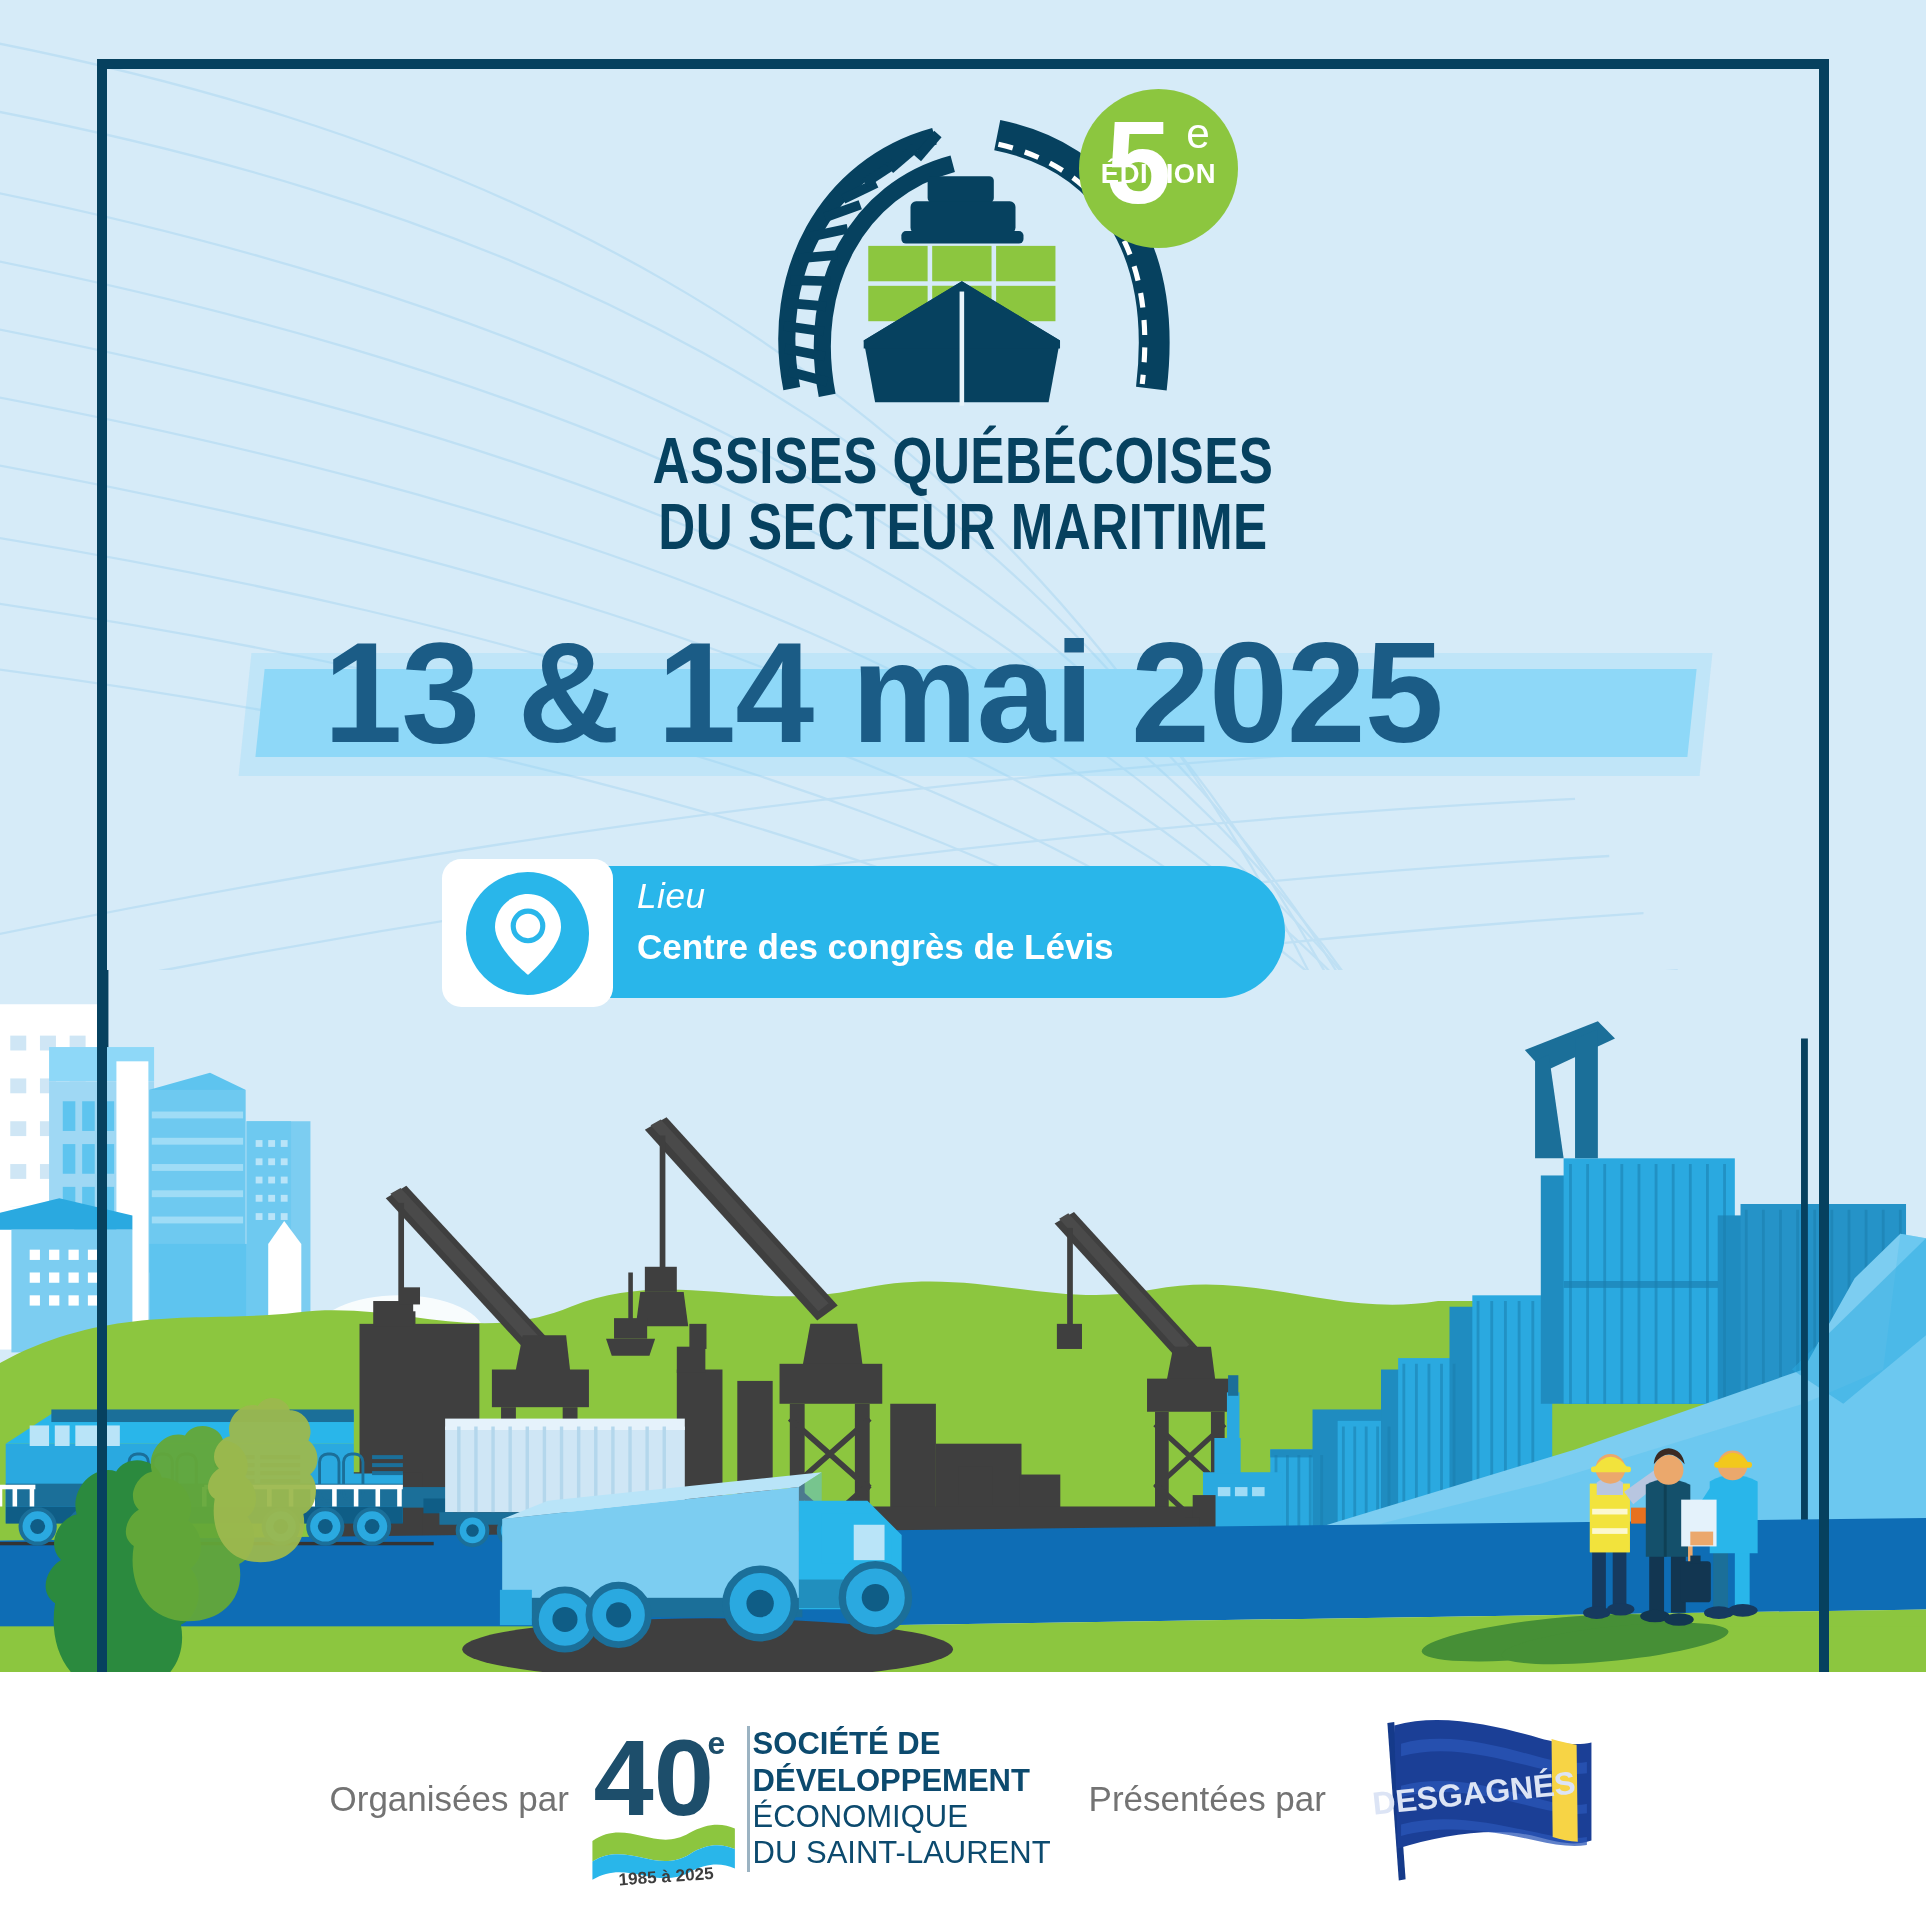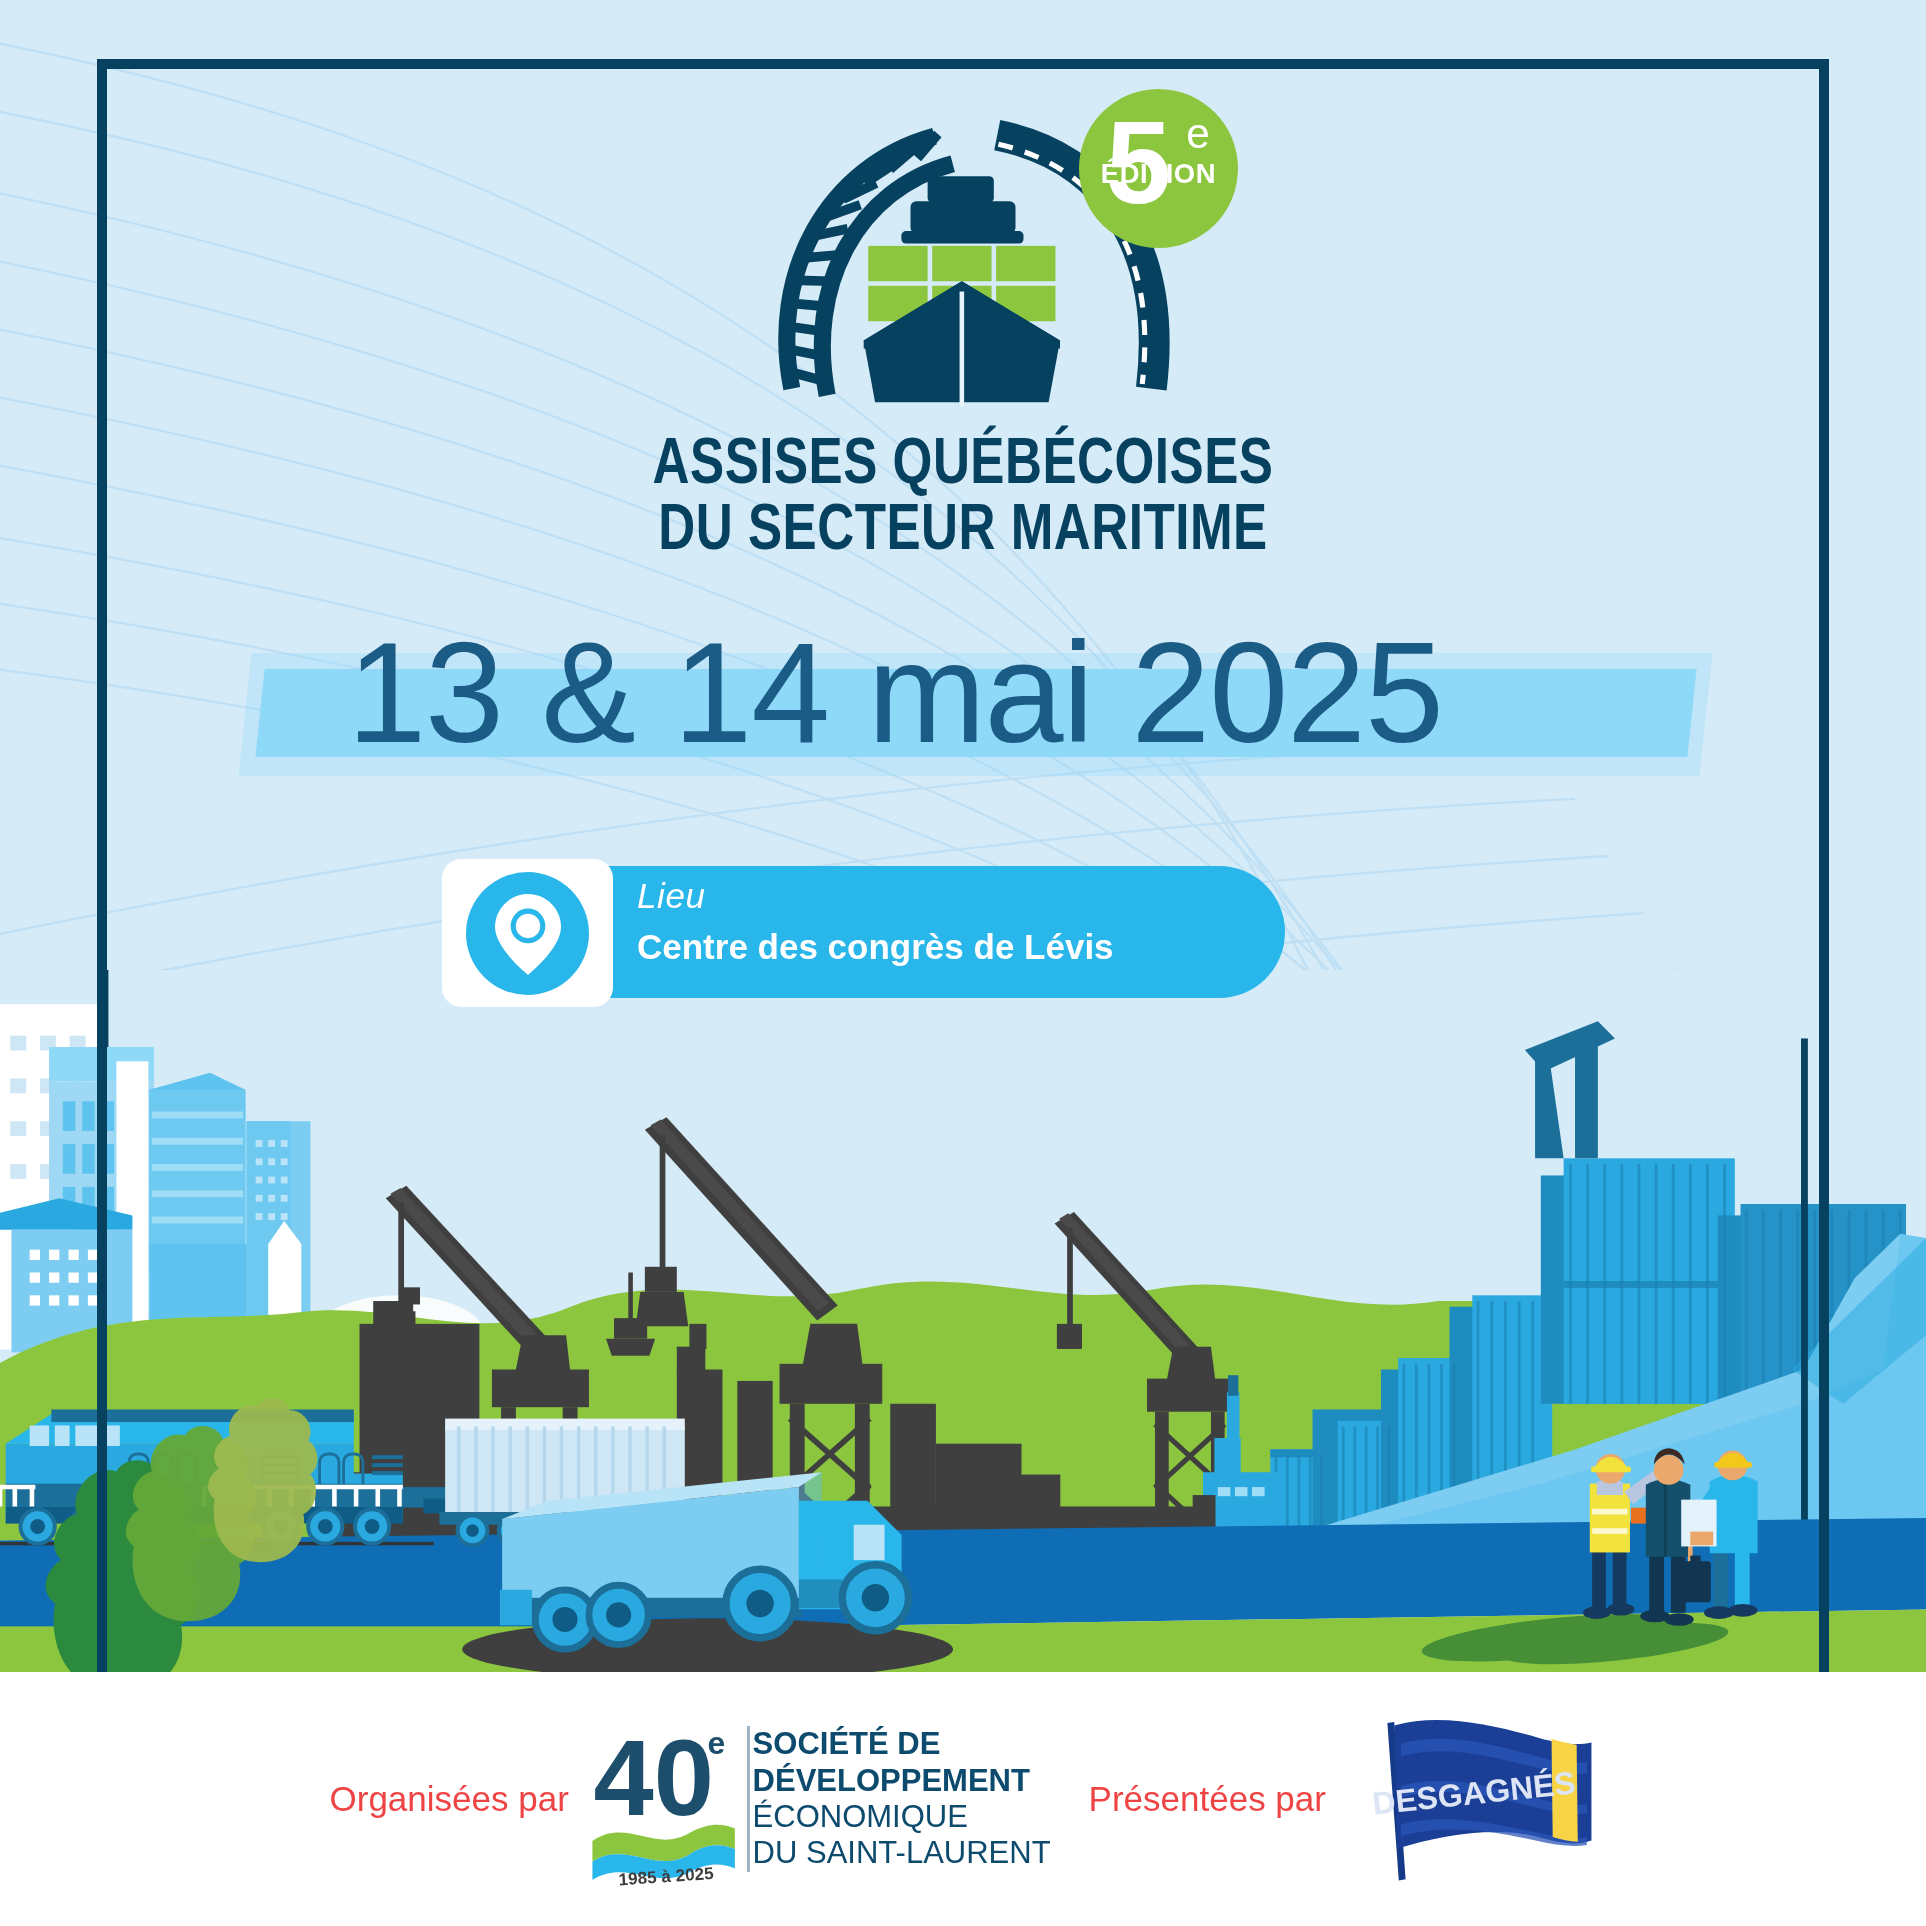--- a/index.html
+++ b/index.html
@@ -59,24 +59,24 @@
     position:absolute;left:260px;top:50px;
     width:1432px;height:88px;
     background:#8ed8f8;
     transform:skewX(-6deg);
   }
   .date-band.soft{
     left:245px;top:34px;width:1461px;height:123px;
     background:rgba(142,216,248,.30);
   }
   .date-text{
-    position:absolute;left:12px;top:0;width:1766px;
+    position:absolute;left:0;top:0;width:1766px;
     text-align:center;
     color:#1b5c86;
-    font-weight:normal;
+    font-weight:bold;
     font-size:142px;
     line-height:148px;
     letter-spacing:-1.1px;
     white-space:nowrap;
   }
 
   
   .place{position:absolute;left:442px;top:859px;z-index:24;height:148px;}
   .place-bar{
     position:absolute;left:73px;top:6.8px;
@@ -110,21 +110,21 @@
   .footer{
     position:absolute;left:0;top:1672px;
     width:1926px;height:254px;
     background:#ffffff;
     display:flex;align-items:center;justify-content:center;
     gap:38px;
     z-index:30;
   }
   .foot-group{display:flex;align-items:center;gap:20.5px;}
   .foot-label{
-    color:#ef4444;font-size:35px;white-space:nowrap;
+    color:#737373;font-size:35px;white-space:nowrap;
   }
   .sodes{display:flex;align-items:center;gap:3px;}
   .sodes-mark{width:155px;height:177px;}
   .sodes-mark svg{display:block;width:100%;height:100%;}
   .sodes-rule{width:2.3px;height:146px;background:#9bb3c2;}
   .sodes-words{
     color:#0c4a6e;font-weight:bold;font-size:31px;line-height:1.17;
     white-space:nowrap;
   }
   .sodes-words .thin{font-weight:normal;}

